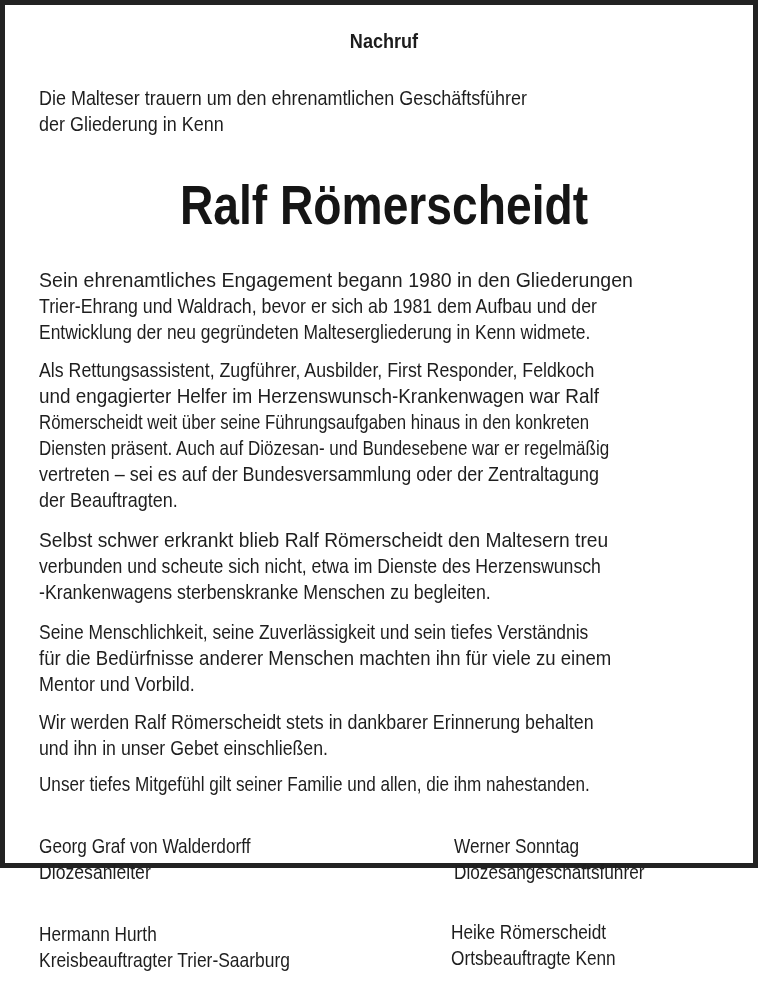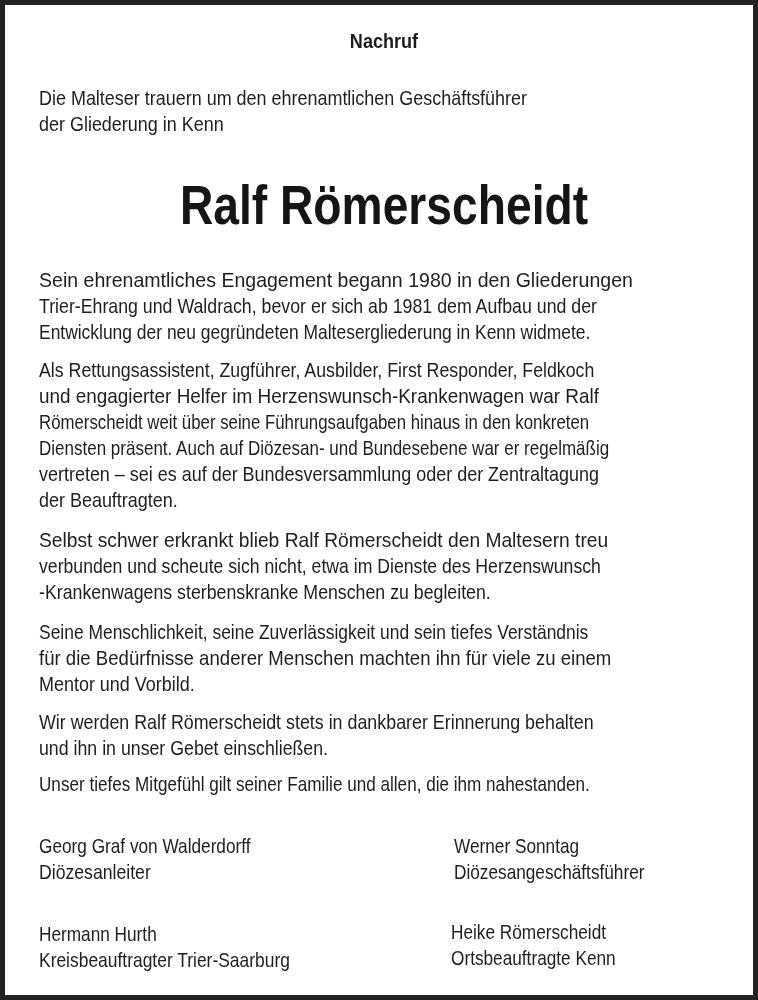--- a/index.html
+++ b/index.html
@@ -1,19 +1,19 @@
 <!DOCTYPE html>
 <html><head>
 <meta charset="utf-8">
 <style>
   html, body { margin: 0; padding: 0; background: #ffffff; }
   body { width: 758px; height: 1000px; overflow: hidden; }
   .frame {
     position: absolute; left: 0; top: 0;
-    width: 758px; height: 1000px;
+    width: 758px; height: 868px;
     box-sizing: border-box;
     border: 5px solid #222222;
     background: #ffffff;
     color: #1c1c1c;
     font-family: "Liberation Sans", sans-serif;
   }
   .line {
     position: absolute;
     white-space: nowrap;
     font-size: 21px;

